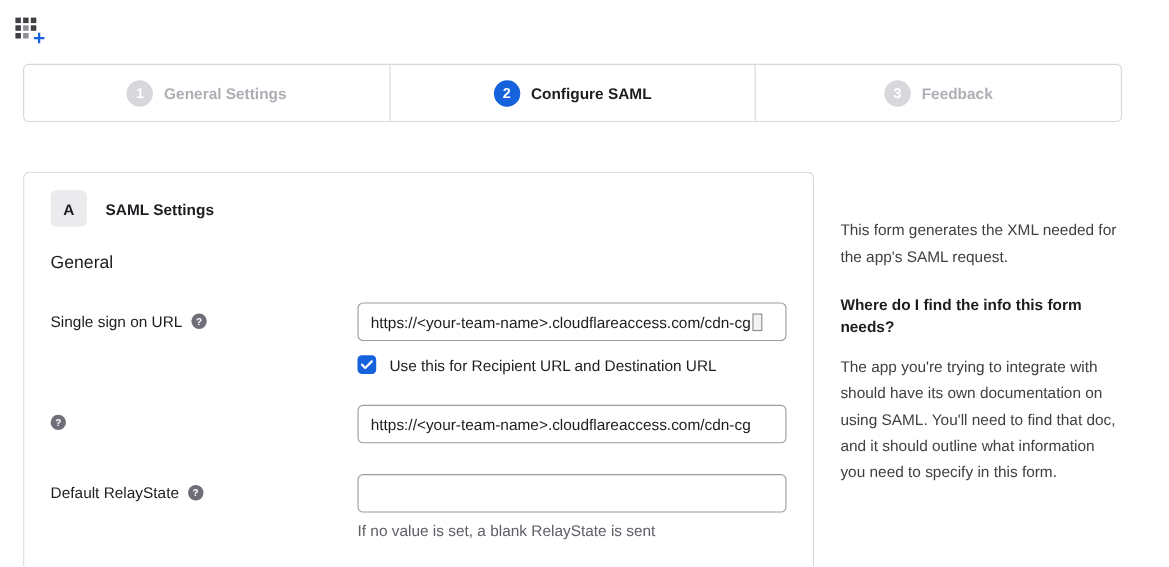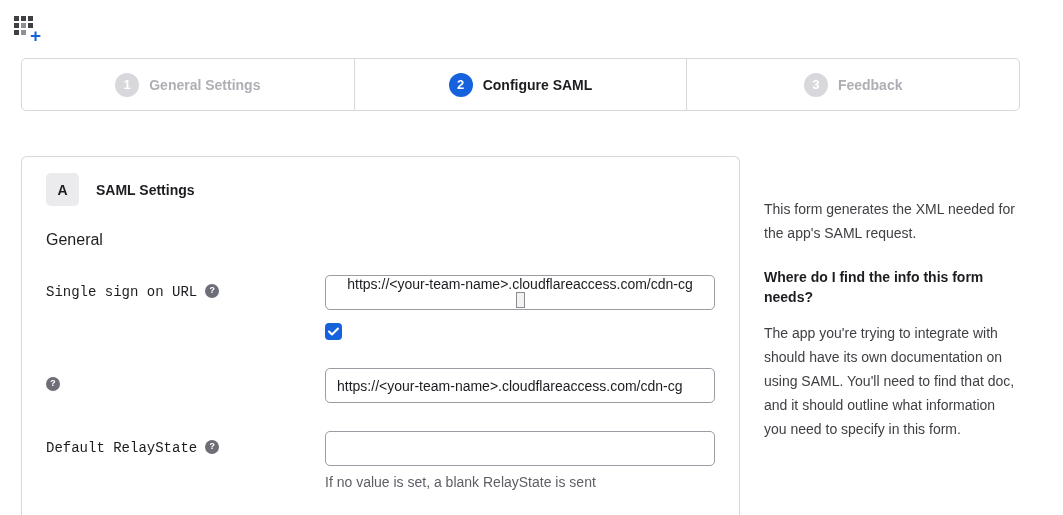--- a/index.html
+++ b/index.html
@@ -143,23 +143,22 @@
   .form-row {
     display: flex;
     align-items: flex-start;
   }
   .form-row + .form-row { margin-top: 28px; }
   .field-label-col {
     width: 279px;
     flex: 0 0 auto;
     padding-top: 9px;
     display: flex;
-    align-items: flex-start;
+    align-items: center;
     gap: 8px;
-    font-family: Liberation Mono, monospace;
   }
   .field-label {
     font-size: 14px;
     color: #1d1d21;
   }
   .help-icon {
     width: 14px; height: 14px;
     border-radius: 50%;
     background: #6e6e78;
     color: #fff;
@@ -178,21 +177,20 @@
   .text-input {
     width: 100%;
     height: 35px;
     border: 1px solid #9b9ba3;
     border-radius: 5px;
     background: #fff;
     font-family: "Liberation Sans", "DejaVu Sans", sans-serif;
     font-size: 14px;
     color: #1d1d21;
     padding: 0 11px;
-    flex-direction: column;
   }
   .text-input-fake {
     display: flex;
     align-items: center;
     overflow: hidden;
     white-space: nowrap;
   }
   .text-cursor {
     display: inline-block;
     width: 9px; height: 16px;
@@ -311,20 +309,21 @@
           <div class="text-input text-input-fake">
             <span>https://&lt;your-team-name&gt;.cloudflareaccess.com/cdn-cg</span>
             <span class="text-cursor"></span>
           </div>
           <div class="checkbox-row">
             <span class="checkbox checked">
               <svg width="11" height="9" viewBox="0 0 11 9" fill="none">
                   <path d="M1 4.5L4 7.5L10 1.5" stroke="#ffffff" stroke-width="2" stroke-linecap="round" stroke-linejoin="round"></path>
                 </svg>
             </span>
+            <span class="checkbox-label">Use this for Recipient URL and Destination URL</span>
           </div>
         </div>
       </div>
 
       <div class="form-row">
         <div class="field-label-col">
           <span class="help-icon">?</span>
         </div>
         <div class="field-control-col">
           <input type="text" class="text-input" value="https://&lt;your-team-name&gt;.cloudflareaccess.com/cdn-cg" style="">

